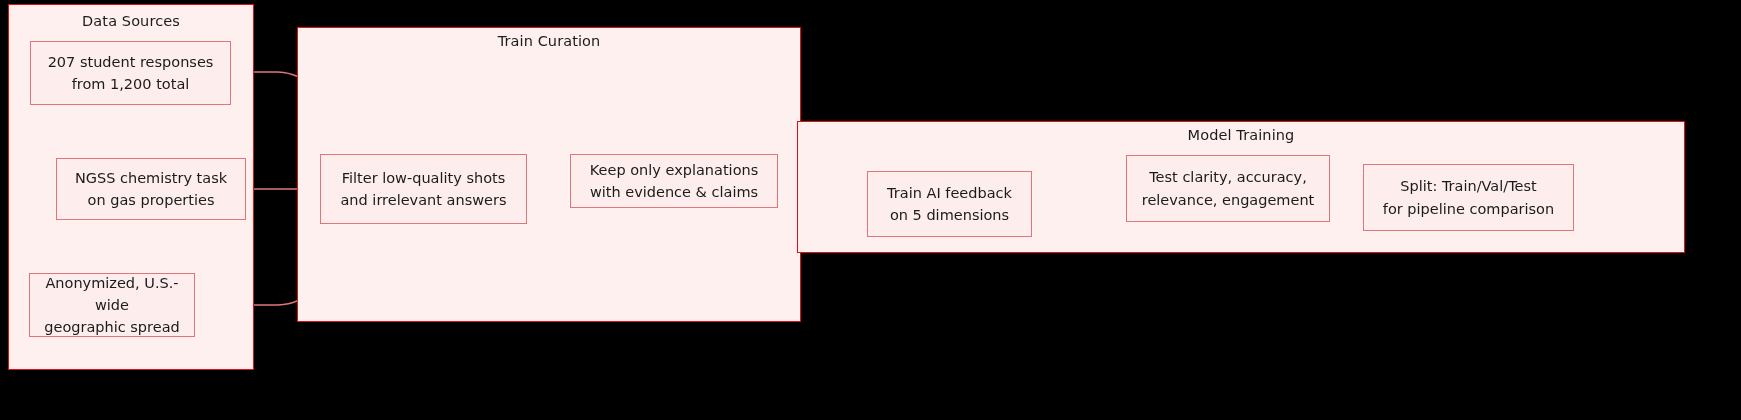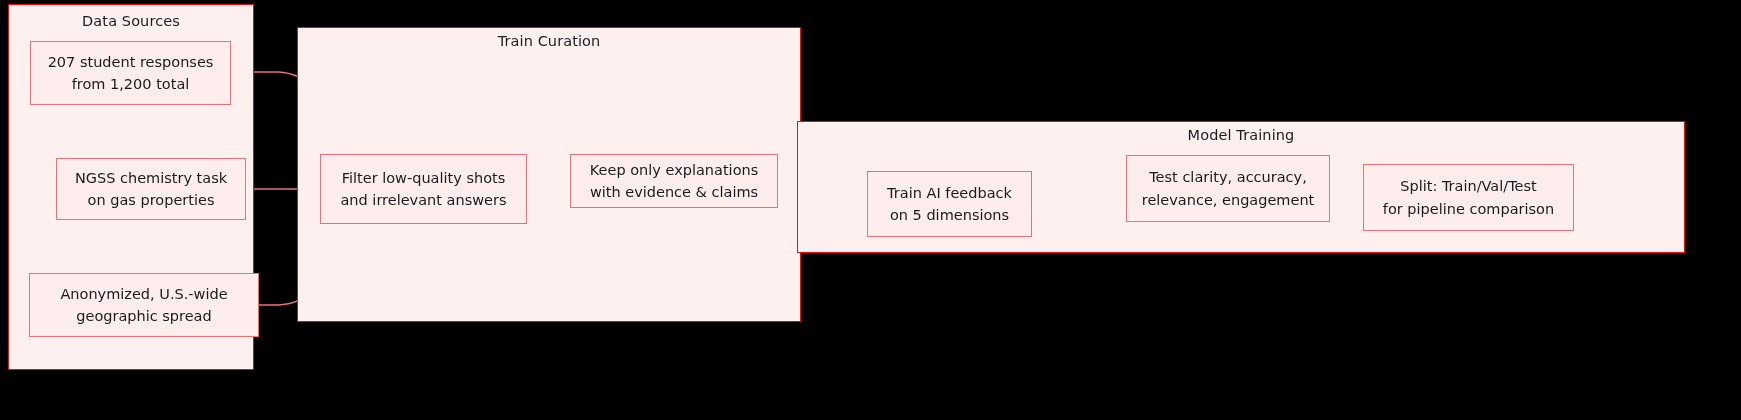--- a/index.html
+++ b/index.html
@@ -97,21 +97,21 @@
   <div class="node" style="left:30px; top:41px; width:201px; height:64px;">
     <span class="node-label">207 student responses
 from 1,200 total</span>
   </div>
 
   <div class="node" style="left:36px; top:158px; width:190px; height:62px;margin-left:20px;">
     <span class="node-label">NGSS chemistry task
 on gas properties</span>
   </div>
 
-  <div class="node" style="left:29px; top:273px; width:230px; height:64px;">
+  <div class="node" style="left:29px; top:273px; width:166px; height:64px;">
     <span class="node-label">Anonymized, U.S.-wide
 geographic spread</span>
   </div>
 
   <div class="cluster" style="left:297px; top:27px; width:504px; height:295px;">
     <div class="cluster-title" style="top:5px;">Train Curation</div>
   </div>
 
   <div class="node" style="left:320px; top:154px; width:207px; height:70px;">
     <span class="node-label">Filter low-quality shots

